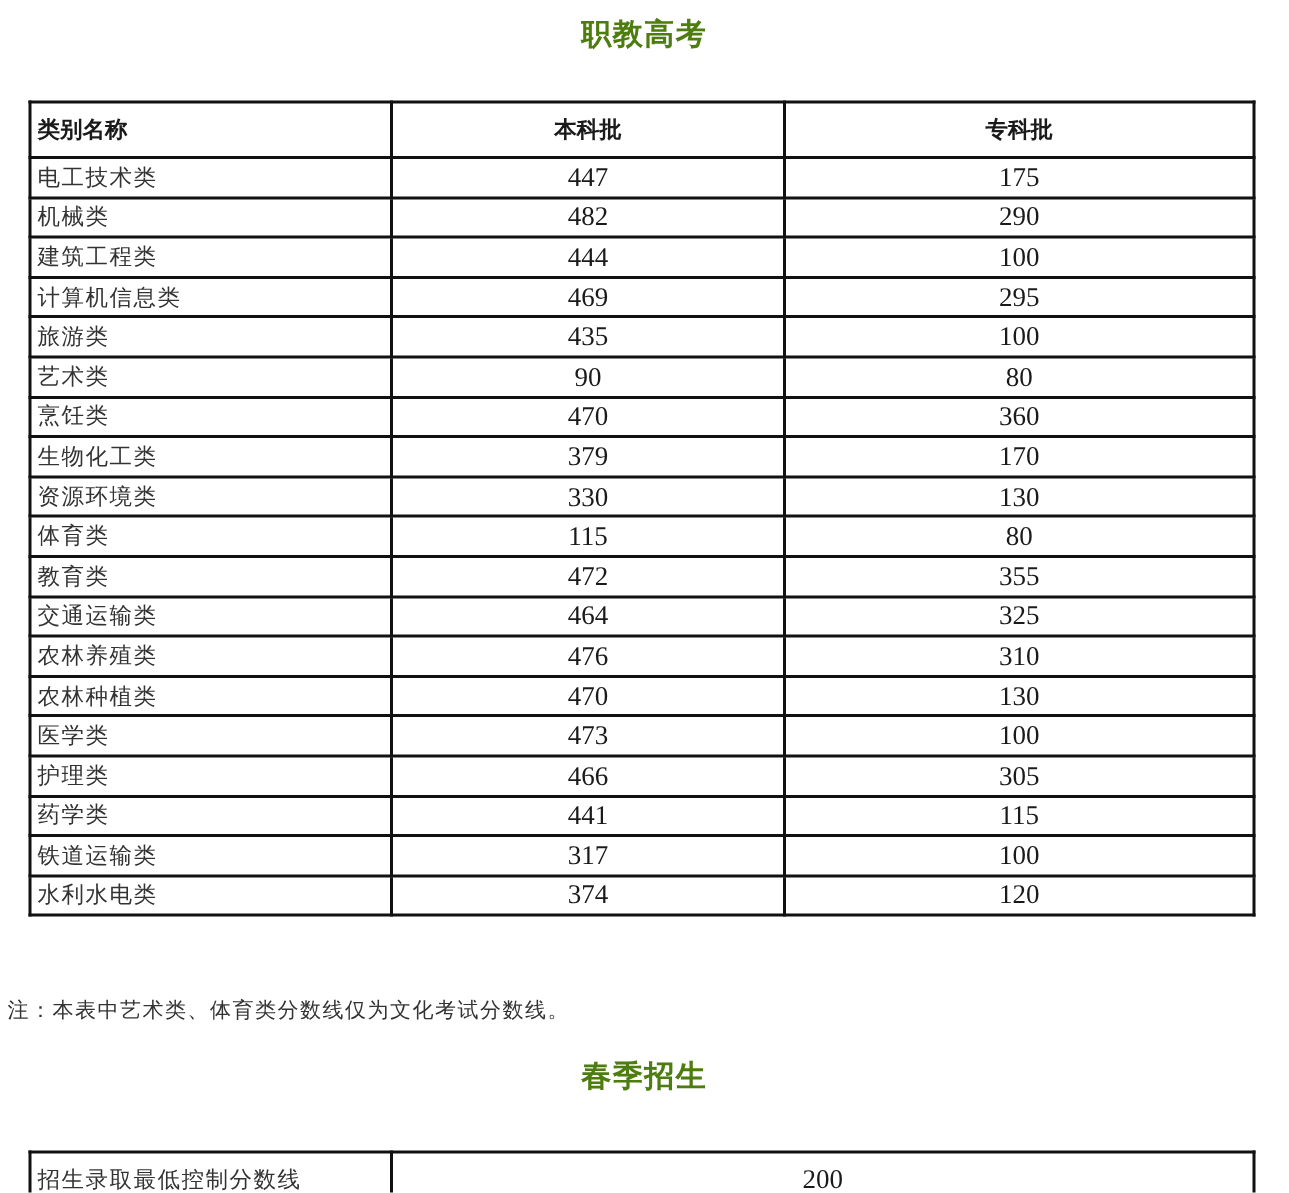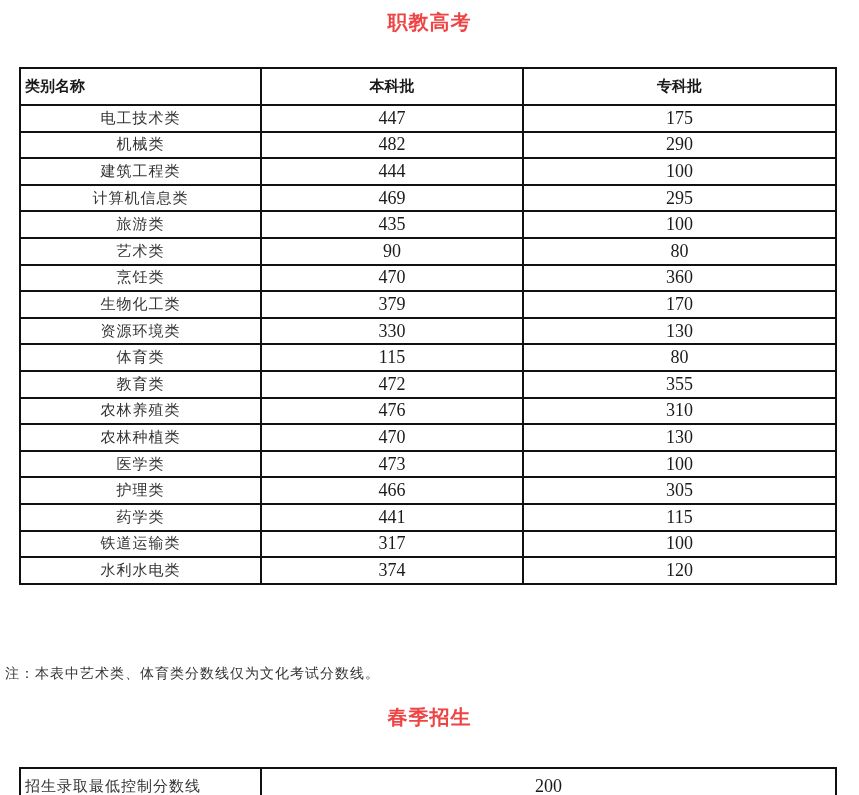--- a/index.html
+++ b/index.html
@@ -16,21 +16,21 @@
     color: #1a1a1a;
   }
   .title {
     position: absolute;
     left: 0;
     width: 859px;
     text-align: center;
     font-weight: bold;
     font-size: 20px;
     letter-spacing: 1px;
-    color: #ef4444;
+    color: #4d7c0f;
   }
   #title-main { top: 9px; }
   #title-spring { top: 704px; }
 
   table {
     position: absolute;
     left: 19px;
     border-collapse: collapse;
     table-layout: fixed;
     width: 816px;
@@ -45,21 +45,21 @@
   }
   #score-table { top: 43px; }
   #score-table th {
     height: 35px;
     font-weight: bold;
     font-family: "DejaVu Sans", "Liberation Sans", sans-serif;
     font-size: 15px;
   }
   #score-table th.col-name { text-align: left; }
   #score-table th.col-num { text-align: center; }
-  #score-table td { height: 24.6px; text-align: center; }
+  #score-table td { height: 24.6px; }
   td.name-cell {
     text-align: left;
     font-family: "DejaVu Sans", "Liberation Sans", sans-serif;
     color: #333;
     letter-spacing: 1px;
   }
   td.num-cell {
     text-align: center;
     font-weight: normal;
     font-family: "Liberation Serif", "DejaVu Serif", serif;
@@ -150,20 +150,25 @@
         <td class="name-cell">体育类</td>
         <td class="num-cell">115</td>
         <td class="num-cell">80</td>
       </tr>
       <tr>
         <td class="name-cell">教育类</td>
         <td class="num-cell">472</td>
         <td class="num-cell">355</td>
       </tr>
       <tr>
+        <td class="name-cell">交通运输类</td>
+        <td class="num-cell">464</td>
+        <td class="num-cell">325</td>
+      </tr>
+      <tr>
         <td class="name-cell">农林养殖类</td>
         <td class="num-cell">476</td>
         <td class="num-cell">310</td>
       </tr>
       <tr>
         <td class="name-cell">农林种植类</td>
         <td class="num-cell">470</td>
         <td class="num-cell">130</td>
       </tr>
       <tr>

